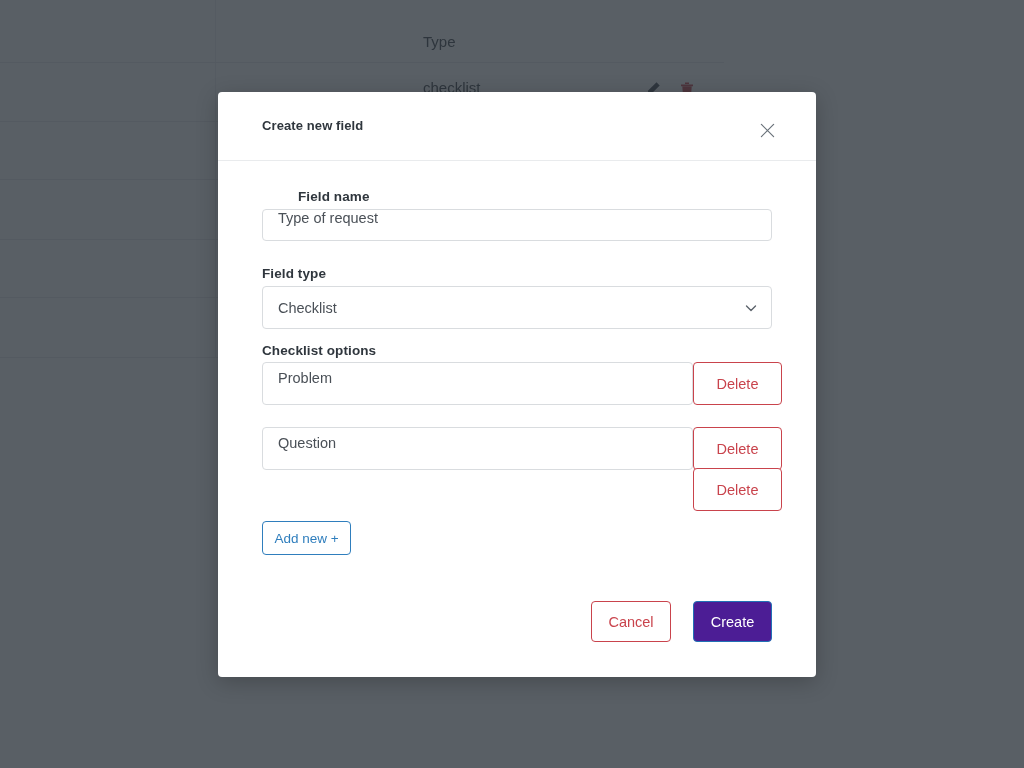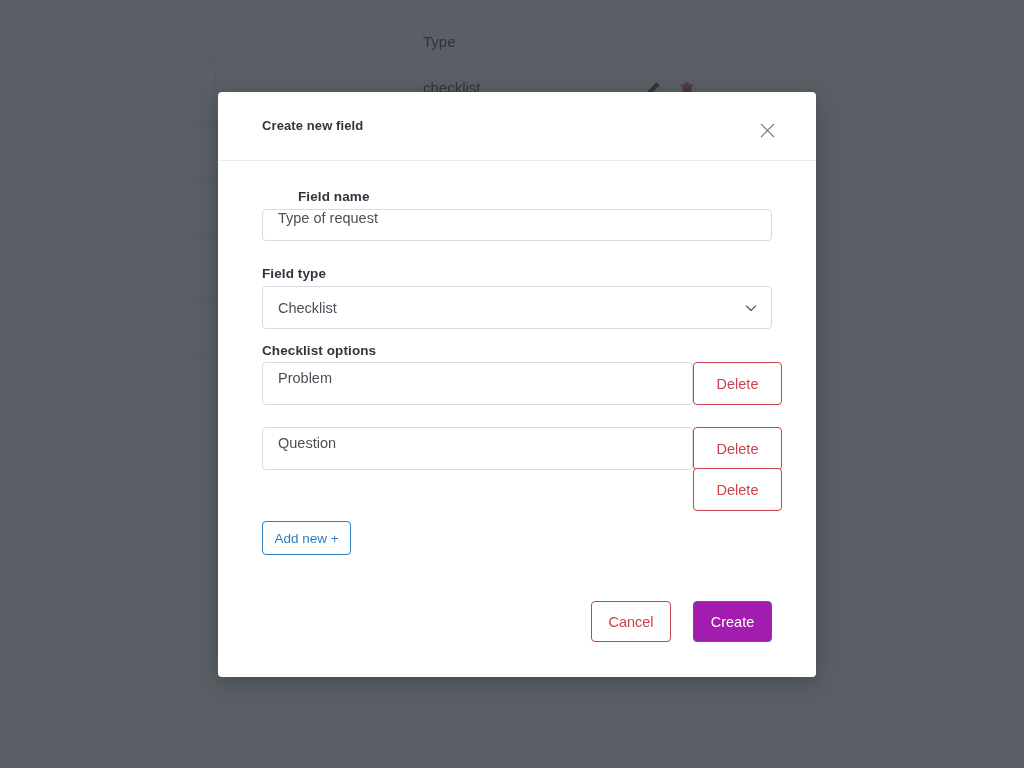--- a/index.html
+++ b/index.html
@@ -260,21 +260,21 @@
     cursor: pointer;
     padding: 3px;
   }
   #create-button {
     position: absolute;
     left: 475px;
     top: 0;
     width: 79px;
     height: 41px;
     box-sizing: border-box;
-    background: #a21caf;
+    background: #4c1d95;
     border: 1px solid #2171b5;
     border-radius: 4px;
     color: #ffffff;
     font-family: "Liberation Sans", sans-serif;
     font-size: 14.5px;
     cursor: pointer;
     padding: 0;
   }
 </style>
 </head>

